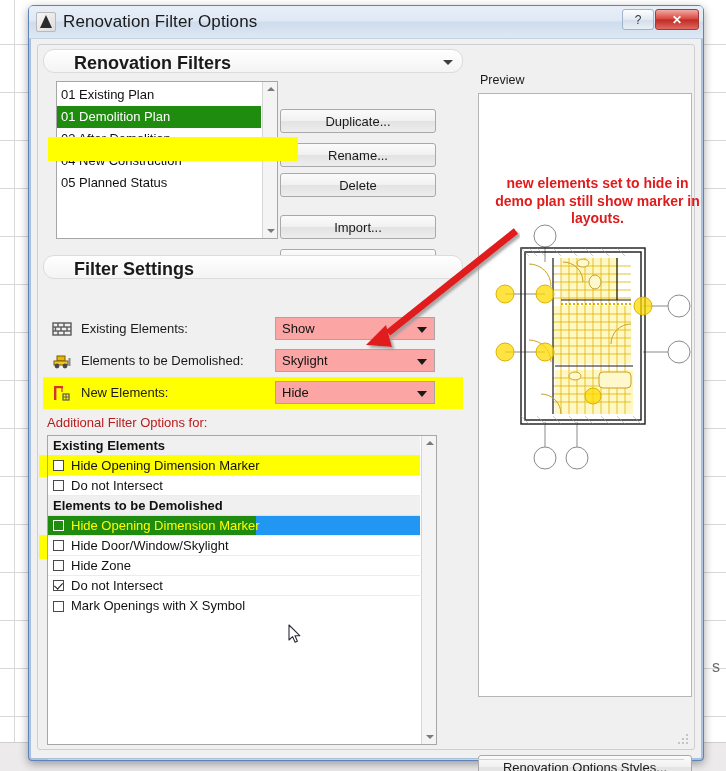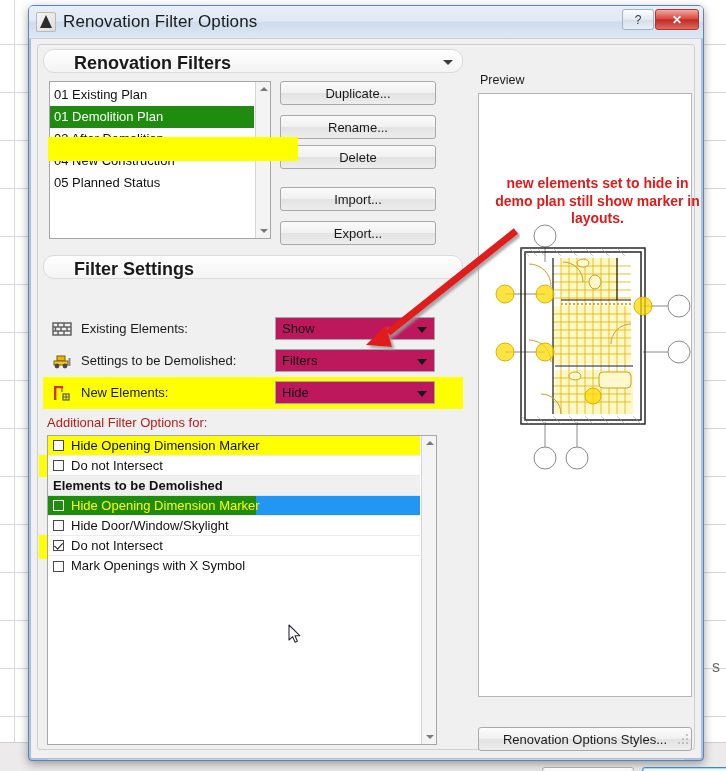--- a/index.html
+++ b/index.html
@@ -76,54 +76,54 @@
     border:1px solid #dcdcdc;border-radius:11px;box-sizing:border-box;
   }
   .group-head .gh-label{
     position:absolute;left:30px;top:3px;font-size:18px;font-weight:bold;color:#1a1a1a;
   }
   .gh-chevron{position:absolute;right:9px;top:10px;width:0;height:0;
     border-left:5px solid transparent;border-right:5px solid transparent;border-top:5px solid #3f3f3f;}
 
   
   #filters-list{
-    position:absolute;left:6px;top:32px;width:222px;height:158px;
+    position:absolute;left:13px;top:32px;width:222px;height:158px;
     background:#ffffff;border:1px solid #a6a6a6;box-sizing:border-box;overflow:hidden;
   }
   .fl-row{height:22px;line-height:22px;font-size:13px;color:#111;padding-left:4px;box-sizing:border-box;white-space:nowrap;}
   .fl-row.sel{background:#1f8c0f;color:#ffffff;}
   .hl-yellow-row{position:absolute;left:-5px;width:222px;height:26px;background:#ffff00;z-index:1;}
 
   .vscroll{
     position:absolute;right:0;top:0;width:15px;bottom:0;
     background:#f4f4f4;border-left:1px solid #d6d6d6;box-sizing:border-box;
   }
   .vscroll .arr{position:absolute;left:0;width:15px;height:14px;display:flex;align-items:center;justify-content:center;}
   .vscroll .arr.up{top:0;} .vscroll .arr.dn{bottom:0;}
   .tri-up{width:0;height:0;border-left:4px solid transparent;border-right:4px solid transparent;border-bottom:4px solid #7a7a7a;}
   .tri-dn{width:0;height:0;border-left:4px solid transparent;border-right:4px solid transparent;border-top:4px solid #7a7a7a;}
 
   
   .btn{
     background:linear-gradient(to bottom,#fbfbfb,#f1f1f1 48%,#e3e3e3 52%,#ededed);
     border:1px solid #a9a9a9;border-radius:3px;
     font-family:"Liberation Sans",sans-serif;font-size:13px;color:#1a1a1a;
-    display:flex;align-items:center;justify-content:center;box-sizing:border-box;
+    display:flex;align-items:center;justify-content:center;box-sizing:border-box;margin-top:28px;
   }
   .fbtn{position:absolute;left:237px;width:156px;height:24px;}
 
   
   #fs-rows{position:absolute;left:0;top:264px;width:420px;}
   .fs-row{position:relative;height:32px;}
   .fs-row.hl{background:#ffff00;}
   .fs-ico{position:absolute;left:8px;top:6px;width:22px;height:20px;}
   .fs-label{position:absolute;left:38px;top:8px;font-size:13px;color:#1a1a1a;}
   .combo{
     position:absolute;left:232px;top:4px;width:160px;height:23px;
-    background:#be185d;border:1px solid #a6a6a6;box-sizing:border-box;
+    background:#fca5a5;border:1px solid #a6a6a6;box-sizing:border-box;
   }
   .combo .cval{position:absolute;left:6px;top:3px;font-size:13px;color:#111;}
   .combo .carr{position:absolute;right:7px;top:9px;width:0;height:0;
     border-left:5px solid transparent;border-right:5px solid transparent;border-top:6px solid #1a1a1a;}
 
   
   #afo-label{position:absolute;left:4px;top:366px;font-size:13px;color:#b91c1c;}
   #afo-list{
     position:absolute;left:4px;top:386px;width:390px;height:310px;
     background:#ffffff;border:1px solid #a6a6a6;box-sizing:border-box;overflow:hidden;
@@ -280,23 +280,23 @@
         <div class="fs-row">
           <span class="fs-ico">
             <svg width="22" height="20" viewBox="0 0 22 20">
               <rect x="6" y="5" width="8" height="5" fill="#e8b800" stroke="#7a5c00" stroke-width="1"></rect>
               <rect x="3" y="10" width="14" height="4" fill="#f0c82a" stroke="#7a5c00" stroke-width="1"></rect>
               <circle cx="6" cy="15" r="2.4" fill="#4a4a4a"></circle>
                   <circle cx="14" cy="15" r="2.4" fill="#4a4a4a"></circle>
               <rect x="17.5" y="7" width="2" height="8" fill="#8a8a8a"></rect>
             </svg>
           </span>
-          <span class="fs-label">Settings to be Demolished:</span>
+          <span class="fs-label">Elements to be Demolished:</span>
           <span class="combo">
-            <span class="cval">Filters</span>
+            <span class="cval">Skylight</span>
             <span class="carr"></span>
           </span>
         </div>
 
         <div class="fs-row hl">
           <span class="fs-ico">
             <svg width="22" height="20" viewBox="0 0 22 20">
               <rect x="3" y="3" width="2.4" height="14" fill="#d0342c"></rect>
               <rect x="3" y="3" width="9" height="2.2" fill="#d0342c"></rect>
               <line x1="11" y1="5" x2="11" y2="9" stroke="#d0342c" stroke-width="1.2"></line>
@@ -315,20 +315,23 @@
       </div>
 
       <div id="afo-label">Additional Filter Options for:</div>
 
       <div class="hl-band" style="left:-4px;top:406px;width:232px;height:22px;"></div>
       <div class="hl-band" style="left:-4px;top:486px;width:232px;height:24px;"></div>
 
       <div id="afo-list">
         <div style="position:absolute;left:0;top:0;right:16px;">
 
+          <div class="afo-head">
+            <span style="position:relative;z-index:2;">Existing Elements</span>
+          </div>
 
           <div class="afo-row" style="background:#ffff00;">
             <span class="cbx"></span>
             <span>Hide Opening Dimension Marker</span>
           </div>
           <div class="afo-row">
             <span class="cbx"></span>
             <span>Do not Intersect</span>
           </div>
 
@@ -337,20 +340,24 @@
           </div>
 
           <div class="afo-row sel">
             <span style="position:absolute;left:0;top:0;width:208px;height:100%;background:#1f8c0f;"></span>
             <span class="cbx" style="position:relative;z-index:2;border-color:#ffffff;background:#1f8c0f;"></span>
             <span style="position:relative;z-index:2;color:#ffff00;">Hide Opening Dimension Marker</span>
           </div>
           <div class="afo-row">
             <span class="cbx"></span>
             <span>Hide Door/Window/Skylight</span>
+          </div>
+          <div class="afo-row">
+            <span class="cbx"></span>
+            <span>Hide Zone</span>
           </div>
           <div class="afo-row">
             <span class="cbx on"></span>
             <span>Do not Intersect</span>
           </div>
           <div class="afo-row" style="border-bottom:none;">
             <span class="cbx"></span>
             <span>Mark Openings with X Symbol</span>
           </div>
         </div>

